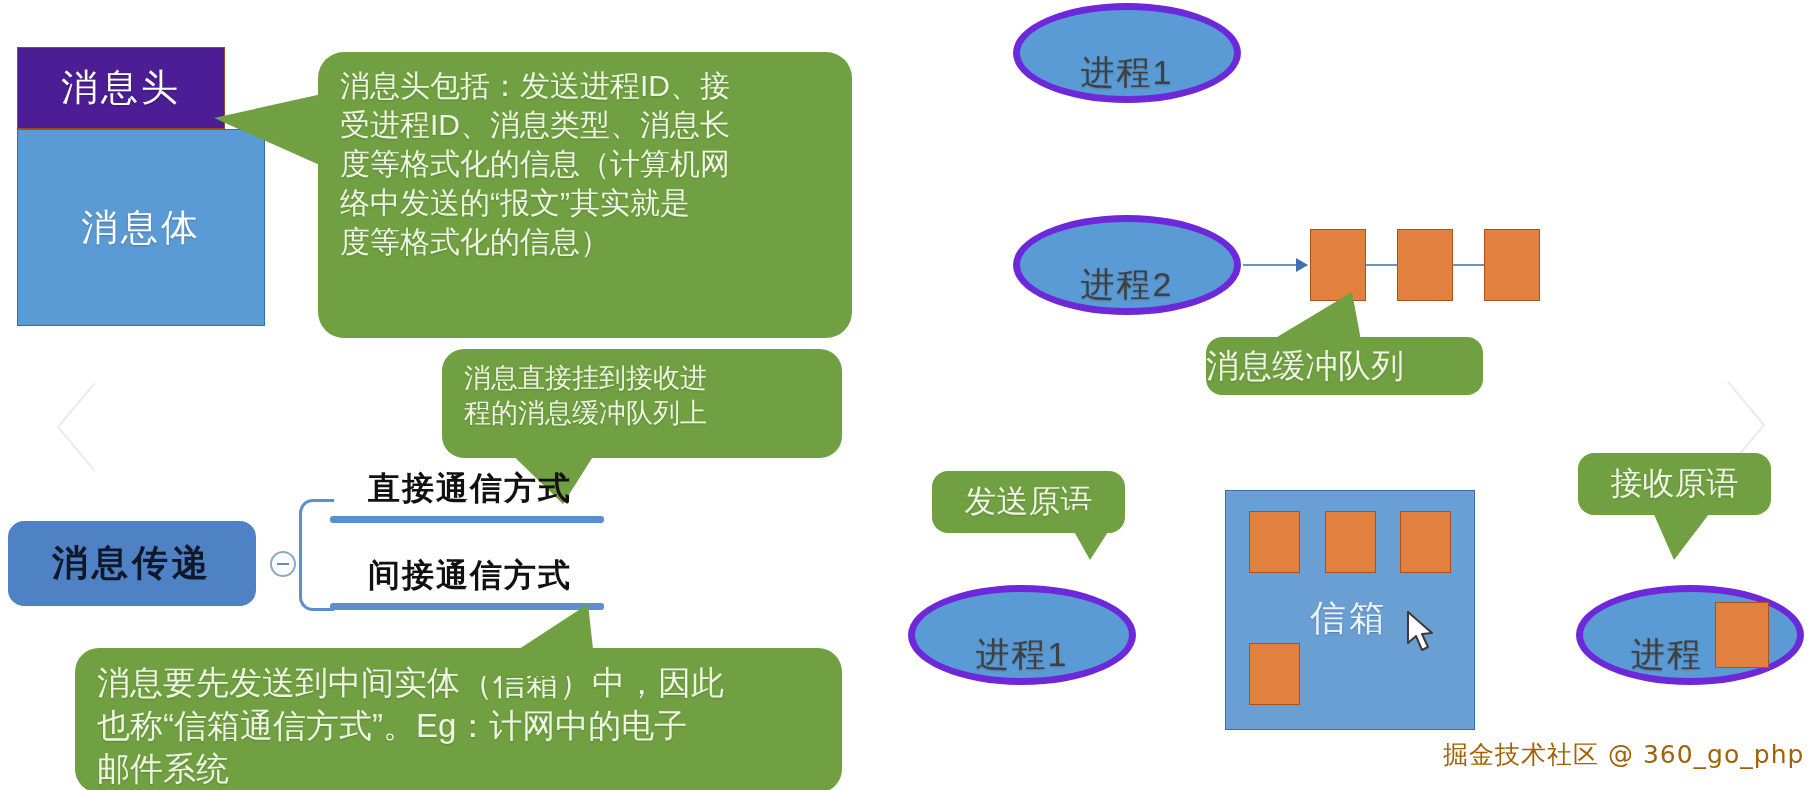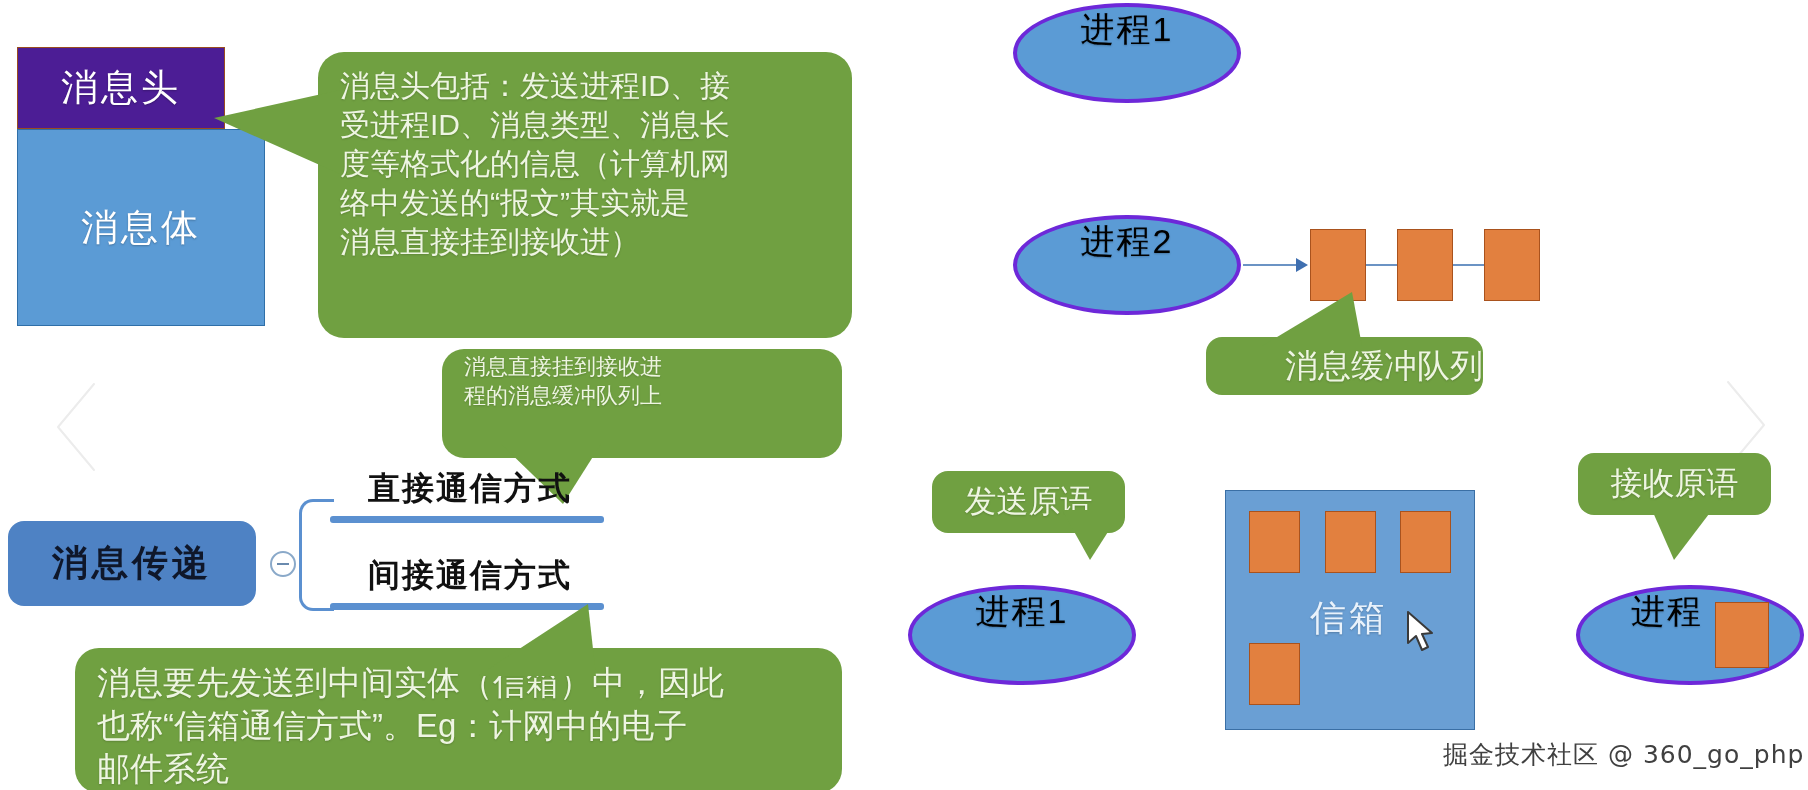--- a/index.html
+++ b/index.html
@@ -22,23 +22,23 @@
   .callout{
     box-sizing:border-box;background:#70a041;border-radius:26px;
     color:#eef5e2;line-height:1.30;
     text-shadow:0 1px 2px rgba(0,0,0,.18);
     padding:14px 20px 16px 22px;
   }
   .callout .ln{white-space:pre;display:block;}
 
   
   .ellipse{
-    box-sizing:border-box;background:#5b9bd5;border:4px solid #6d28d9;border-radius:50%;
-    display:flex;align-items:flex-start;justify-content:center;
-    color:#000000;font-size:34px;letter-spacing:2px;
+    box-sizing:border-box;background:#5b9bd5;border:7px solid #6d28d9;border-radius:50%;
+    display:flex;align-items:flex-end;justify-content:center;
+    color:#404040;font-size:34px;letter-spacing:2px;
     text-shadow:0 1px 2px rgba(0,0,0,.22);
   }
 
   
   .qsq{box-sizing:border-box;background:#e2803f;border:1px solid #a9521d;}
 
   
   .arrowline{height:2px;background:#6b93c4;}
   .arrowhead{
     width:0;height:0;border-top:7px solid transparent;border-bottom:7px solid transparent;
@@ -72,21 +72,21 @@
   .mm-toggle i{display:block;width:12px;height:2px;background:#6a8aae;}
 
   
   .chev{position:absolute;opacity:.85;}
 
   
   .cursor{position:absolute;}
 
   
   .watermark{
-    position:absolute;color:#404040;font-size:25px;letter-spacing:1px;white-space:nowrap;
+    position:absolute;color:#a16207;font-size:25px;letter-spacing:1px;white-space:nowrap;
     font-family:"DejaVu Sans",sans-serif;
   }
 </style>
 </head>
 <body>
 
 <div id="stage">
 
   <div class="abs msgbox head" style="left:17px;top:47px;width:208px;height:82px;">
     <div class="msgbox-label">消息头</div>
@@ -94,30 +94,30 @@
   <div class="abs msgbox body" style="left:17px;top:129px;width:248px;height:197px;">
     <div class="msgbox-label">消息体</div>
   </div>
 
   <div class="abs" style="left:318px;top:52px;width:534px;height:286px;">
     <div class="callout" style="width:100%;height:100%;font-size:30px;">
       <span class="ln">消息头包括：发送进程ID、接</span>
       <span class="ln">受进程ID、消息类型、消息长</span>
       <span class="ln">度等格式化的信息（计算机网</span>
       <span class="ln">络中发送的“报文”其实就是</span>
-      <span class="ln">消息直接挂到接收进）</span>
+      <span class="ln">度等格式化的信息）</span>
     </div>
   </div>
 
   <svg class="abs" width="130" height="90" style="left:212px;top:88px;">
     <polygon points="128,2 128,86 2,30" fill="#70a041"></polygon>
   </svg>
 
   <div class="abs" style="left:442px;top:349px;width:400px;height:109px;">
-    <div class="callout" style="width:100%;height:100%;font-size:22px;padding-top:4px;border-radius:22px;">
+    <div class="callout" style="width:100%;height:100%;font-size:27px;padding-top:12px;border-radius:22px;">
       <span class="ln">消息直接挂到接收进</span>
       <span class="ln">程的消息缓冲队列上</span>
     </div>
   </div>
   <svg class="abs" width="110" height="70" style="left:497px;top:442px;">
     <polygon points="4,2 104,2 66,62" fill="#70a041"></polygon>
   </svg>
 
   <div class="abs mm-root" style="left:8px;top:521px;width:248px;height:85px;">
     <span>消息传递</span>
@@ -172,21 +172,21 @@
   <div class="abs arrowhead" style="left:1404px;top:258px;"></div>
 
   <div class="abs qsq" style="left:1397px;top:229px;width:56px;height:72px;"></div>
 
   <div class="abs arrowline" style="left:1453px;top:264px;width:40px;"></div>
   <div class="abs arrowhead" style="left:1491px;top:258px;"></div>
 
   <div class="abs qsq" style="left:1484px;top:229px;width:56px;height:72px;"></div>
 
   <div class="abs" style="left:1206px;top:337px;width:277px;height:58px;">
-    <div class="callout" style="width:100%;height:100%;font-size:33px;padding:8px 0 4px 0;text-align:right;border-radius:16px;">
+    <div class="callout" style="width:100%;height:100%;font-size:33px;padding:8px 0 4px 0;text-align:left;border-radius:16px;">
       <span class="ln" style="white-space:normal;">消息缓冲队列</span>
     </div>
   </div>
   <svg class="abs" width="110" height="62" style="left:1256px;top:288px;">
     <polygon points="6,58 106,58 96,4" fill="#70a041"></polygon>
   </svg>
 
   <div class="abs" style="left:932px;top:471px;width:193px;height:62px;">
     <div class="callout" style="width:100%;height:100%;font-size:32px;padding:10px 0 0 0;text-align:center;border-radius:16px;">
       <span class="ln" style="white-space:normal;">发送原语</span>

